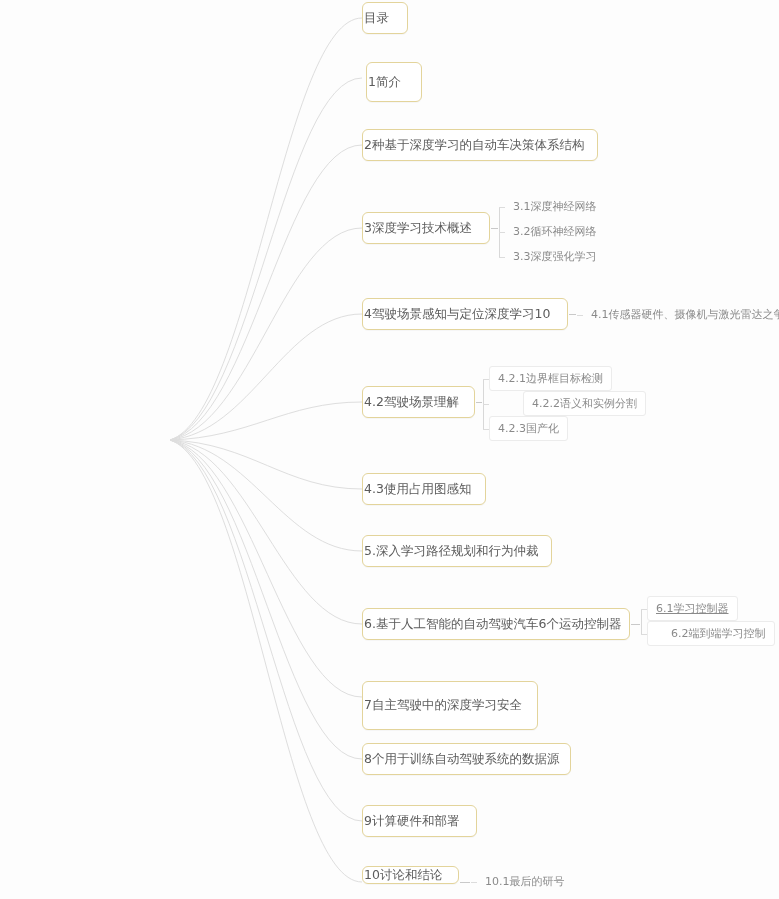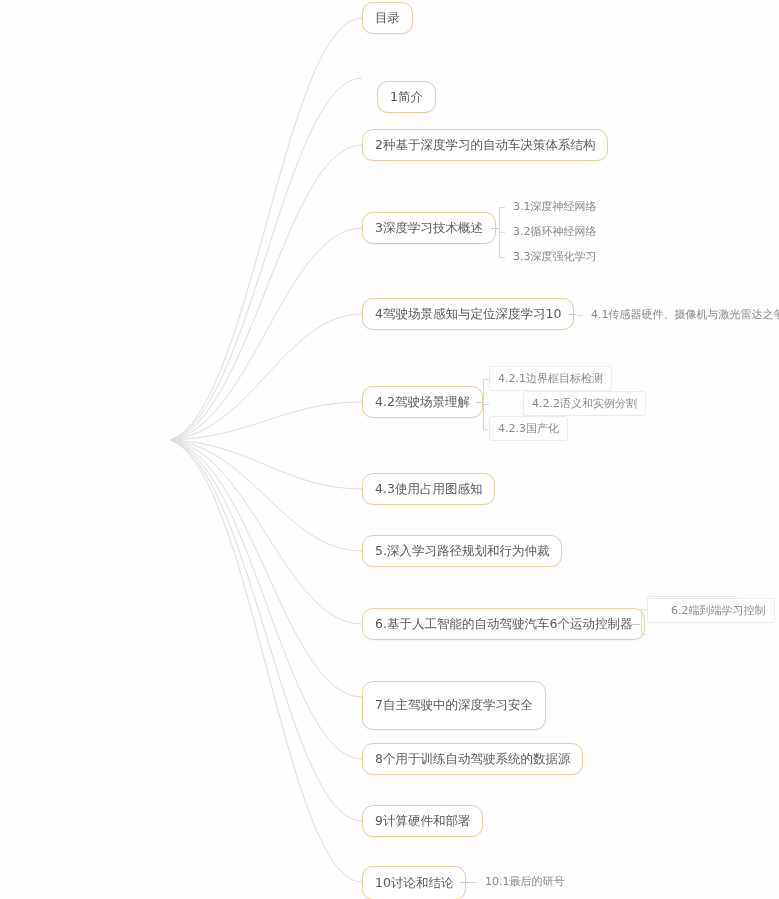--- a/index.html
+++ b/index.html
@@ -48,25 +48,25 @@
     white-space: nowrap;
     box-shadow: 0 1px 2px rgba(0,0,0,0.08);
   }
 
   
   .l2-node {
     position: absolute;
     box-sizing: border-box;
     background: #ffffff;
     border: 1px solid #e3d49b;
-    border-radius: 11px;
+    border-radius: 6px;
     height: 30px;
     display: flex;
     align-items: center;
-    padding: 0 12px;
+    padding: 0 1px;
     font-size: 12.5px;
     color: #5b5b5b;
     white-space: nowrap;
     box-shadow: 0 1px 1px rgba(0,0,0,0.03);
   }
 
   
   .l3-node {
     position: absolute;
     box-sizing: border-box;
@@ -121,21 +121,21 @@
       <path d="M 170 440 C 250.64 459.14, 285.2 759, 362 759" fill="none" stroke="#dedede" stroke-width="1"></path>
       <path d="M 170 440 C 250.64 462.86, 285.2 821, 362 821" fill="none" stroke="#dedede" stroke-width="1"></path>
       <path d="M 170 440 C 250.64 466.52, 285.2 882, 362 882" fill="none" stroke="#dedede" stroke-width="1"></path>
     </svg>
 
 
   <div id="nodes">
       <div class="l2-node" style="left: 362px; top: 2px; min-width: 46px; height: 32px;">
         <span>目录</span>
       </div>
-      <div class="l2-node" style="left: 377px; top: 62px; min-width: 56px; height: 32px; margin-top: 19px;">
+      <div class="l2-node" style="left: 366px; top: 62px; min-width: 56px; height: 40px;">
         <span>1简介</span>
       </div>
       <div class="l2-node" style="left: 362px; top: 129px; min-width: 236px; height: 32px;">
         <span>2种基于深度学习的自动车决策体系结构</span>
       </div>
       <div class="l2-node" style="left: 362px; top: 212px; min-width: 128px; height: 32px;">
         <span>3深度学习技术概述</span>
       </div>
       <div class="stub" style="left: 491px; top: 228px; width: 7px;"></div>
       <div class="bracket" style="left: 499px; top: 206.5px; height: 50px;"></div>
@@ -185,33 +185,33 @@
       <div class="l2-node" style="left: 362px; top: 608px; min-width: 268px; height: 32px;">
         <span>6.基于人工智能的自动驾驶汽车6个运动控制器</span>
       </div>
       <div class="stub" style="left: 631px; top: 624px; width: 9px;"></div>
       <div class="bracket" style="left: 641px; top: 608.5px; height: 25px;"></div>
       <div class="child-line" style="left: 641px; top: 608.5px; width: 6px;"></div>
       <div class="l3-node boxed" style="left: 647px; top: 596px; text-decoration: underline;">
         <span>6.1学习控制器</span>
       </div>
       <div class="child-line" style="left: 641px; top: 633.5px; width: 6px;"></div>
-      <div class="l3-node boxed" style="left: 647px; top: 598px; padding-left: 23px;">
+      <div class="l3-node boxed" style="left: 647px; top: 621px; padding-left: 23px;">
         <span>6.2端到端学习控制</span>
       </div>
       <div class="l2-node" style="left: 362px; top: 681px; min-width: 176px; height: 49px;">
         <span>7自主驾驶中的深度学习安全</span>
       </div>
       <div class="l2-node" style="left: 362px; top: 743px; min-width: 209px; height: 32px;">
         <span>8个用于训练自动驾驶系统的数据源</span>
       </div>
       <div class="l2-node" style="left: 362px; top: 805px; min-width: 115px; height: 32px;">
         <span>9计算硬件和部署</span>
       </div>
-      <div class="l2-node" style="left: 362px; top: 866px; min-width: 97px; height: 34px;">
+      <div class="l2-node" style="left: 362px; top: 866px; min-width: 97px; height: 18px;">
         <span>10讨论和结论</span>
       </div>
       <div class="stub" style="left: 460px; top: 882px; width: 10px;"></div>
       <div class="child-line" style="left: 471px; top: 881.5px; width: 6px;"></div>
       <div class="l3-node" style="left: 477px; top: 869px;">
         <span>10.1最后的研号</span>
       </div>
     </div>
 
 </div>

